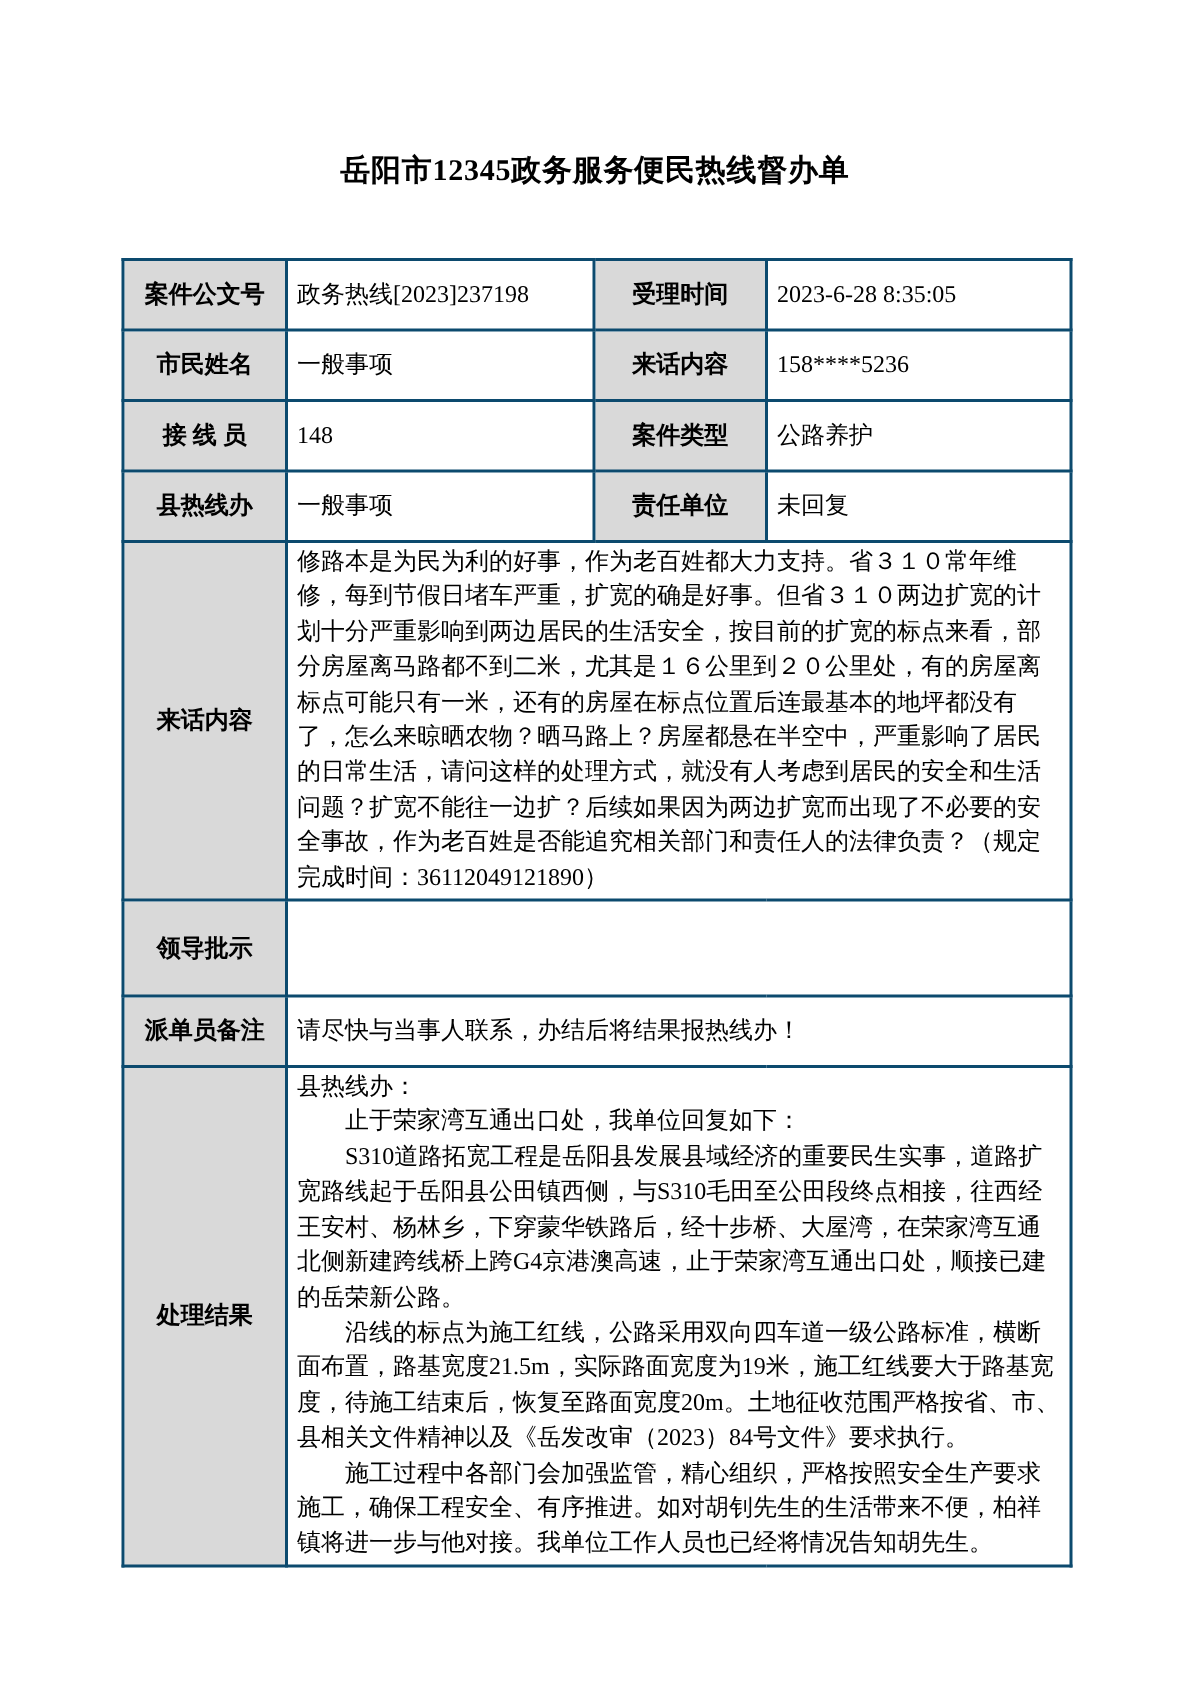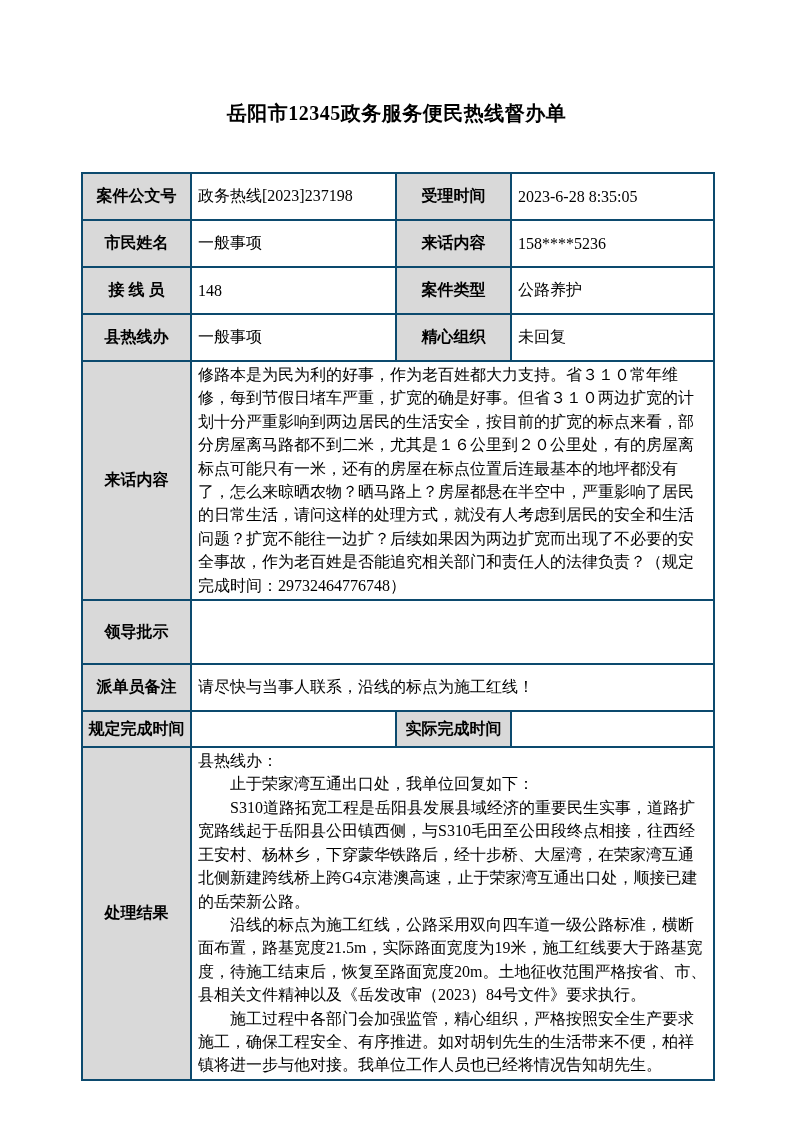--- a/index.html
+++ b/index.html
@@ -79,42 +79,36 @@
     </tr>
     <tr class="r-basic">
       <td class="label">接 线 员</td>
       <td class="value">148</td>
       <td class="label">案件类型</td>
       <td class="value">公路养护</td>
     </tr>
     <tr class="r-basic">
       <td class="label">县热线办</td>
       <td class="value">一般事项</td>
-      <td class="label">精心组织</td>
+      <td class="label">责任单位</td>
       <td class="value">未回复</td>
     </tr>
     <tr class="r-call">
       <td class="label">来话内容</td>
       <td class="value longtext" colspan="3">
-        <p class="para">修路本是为民为利的好事，作为老百姓都大力支持。省３１０常年维修，每到节假日堵车严重，扩宽的确是好事。但省３１０两边扩宽的计划十分严重影响到两边居民的生活安全，按目前的扩宽的标点来看，部分房屋离马路都不到二米，尤其是１６公里到２０公里处，有的房屋离标点可能只有一米，还有的房屋在标点位置后连最基本的地坪都没有了，怎么来晾晒农物？晒马路上？房屋都悬在半空中，严重影响了居民的日常生活，请问这样的处理方式，就没有人考虑到居民的安全和生活问题？扩宽不能往一边扩？后续如果因为两边扩宽而出现了不必要的安全事故，作为老百姓是否能追究相关部门和责任人的法律负责？（规定完成时间：29732464776748）</p>
+        <p class="para">修路本是为民为利的好事，作为老百姓都大力支持。省３１０常年维修，每到节假日堵车严重，扩宽的确是好事。但省３１０两边扩宽的计划十分严重影响到两边居民的生活安全，按目前的扩宽的标点来看，部分房屋离马路都不到二米，尤其是１６公里到２０公里处，有的房屋离标点可能只有一米，还有的房屋在标点位置后连最基本的地坪都没有了，怎么来晾晒农物？晒马路上？房屋都悬在半空中，严重影响了居民的日常生活，请问这样的处理方式，就没有人考虑到居民的安全和生活问题？扩宽不能往一边扩？后续如果因为两边扩宽而出现了不必要的安全事故，作为老百姓是否能追究相关部门和责任人的法律负责？（规定完成时间：36112049121890）</p>
       </td>
     </tr>
     <tr class="r-leader">
       <td class="label">领导批示</td>
       <td class="value" colspan="3"></td>
     </tr>
     <tr class="r-mid">
       <td class="label">派单员备注</td>
-      <td class="value" colspan="3">请尽快与当事人联系，沿线的标点为施工红线！</td>
-    </tr>
-    <tr class="r-mid">
-      <td class="label">规定完成时间</td>
-      <td class="value"></td>
-      <td class="label">实际完成时间</td>
-      <td class="value"></td>
+      <td class="value" colspan="3">请尽快与当事人联系，办结后将结果报热线办！</td>
     </tr>
     <tr class="r-result">
       <td class="label">处理结果</td>
       <td class="value longtext" colspan="3">
         <p class="para">县热线办：</p>
         <p class="para">　　止于荣家湾互通出口处，我单位回复如下：</p>
         <p class="para">　　S310道路拓宽工程是岳阳县发展县域经济的重要民生实事，道路扩宽路线起于岳阳县公田镇西侧，与S310毛田至公田段终点相接，往西经王安村、杨林乡，下穿蒙华铁路后，经十步桥、大屋湾，在荣家湾互通北侧新建跨线桥上跨G4京港澳高速，止于荣家湾互通出口处，顺接已建的岳荣新公路。</p>
         <p class="para">　　沿线的标点为施工红线，公路采用双向四车道一级公路标准，横断面布置，路基宽度21.5m，实际路面宽度为19米，施工红线要大于路基宽度，待施工结束后，恢复至路面宽度20m。土地征收范围严格按省、市、县相关文件精神以及《岳发改审（2023）84号文件》要求执行。</p>
         <p class="para">　　施工过程中各部门会加强监管，精心组织，严格按照安全生产要求施工，确保工程安全、有序推进。如对胡钊先生的生活带来不便，柏祥镇将进一步与他对接。我单位工作人员也已经将情况告知胡先生。</p>
       </td>

